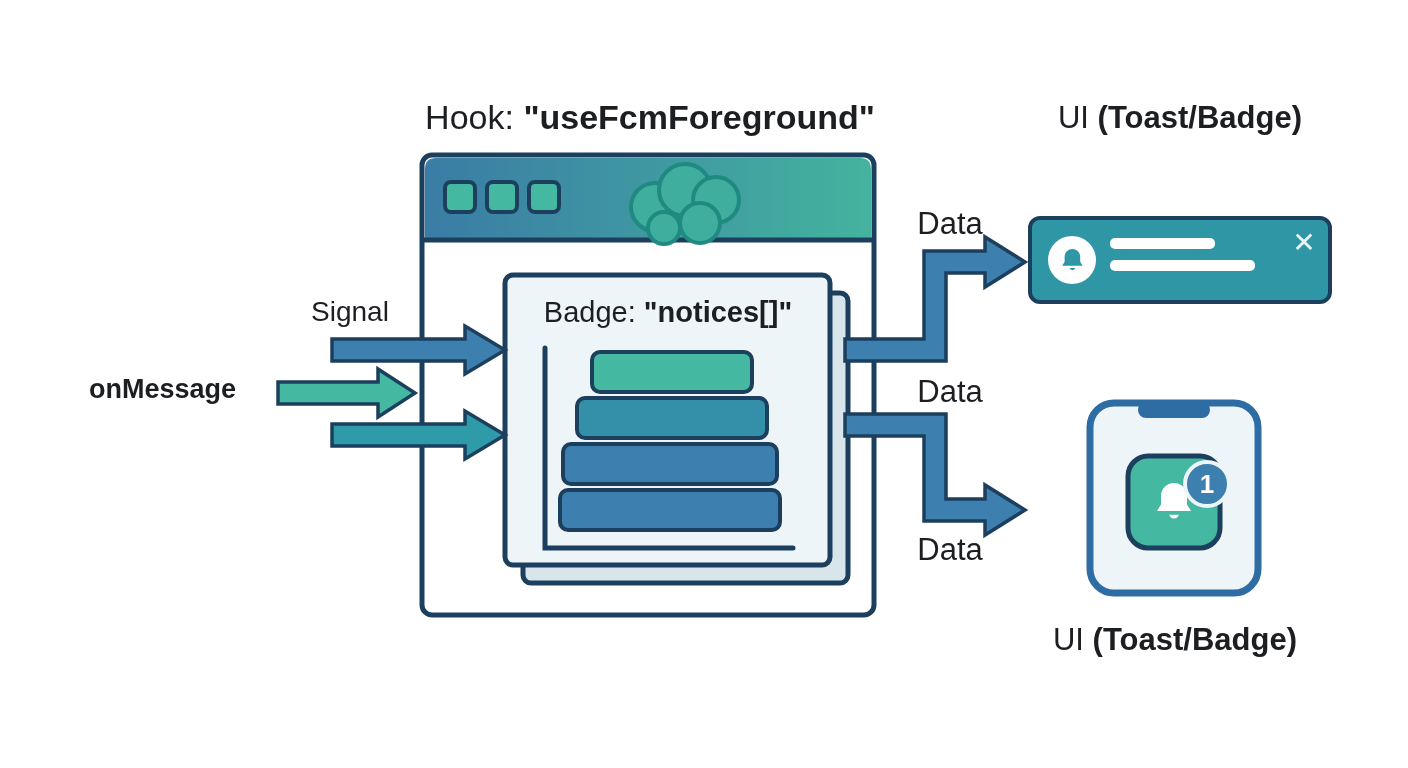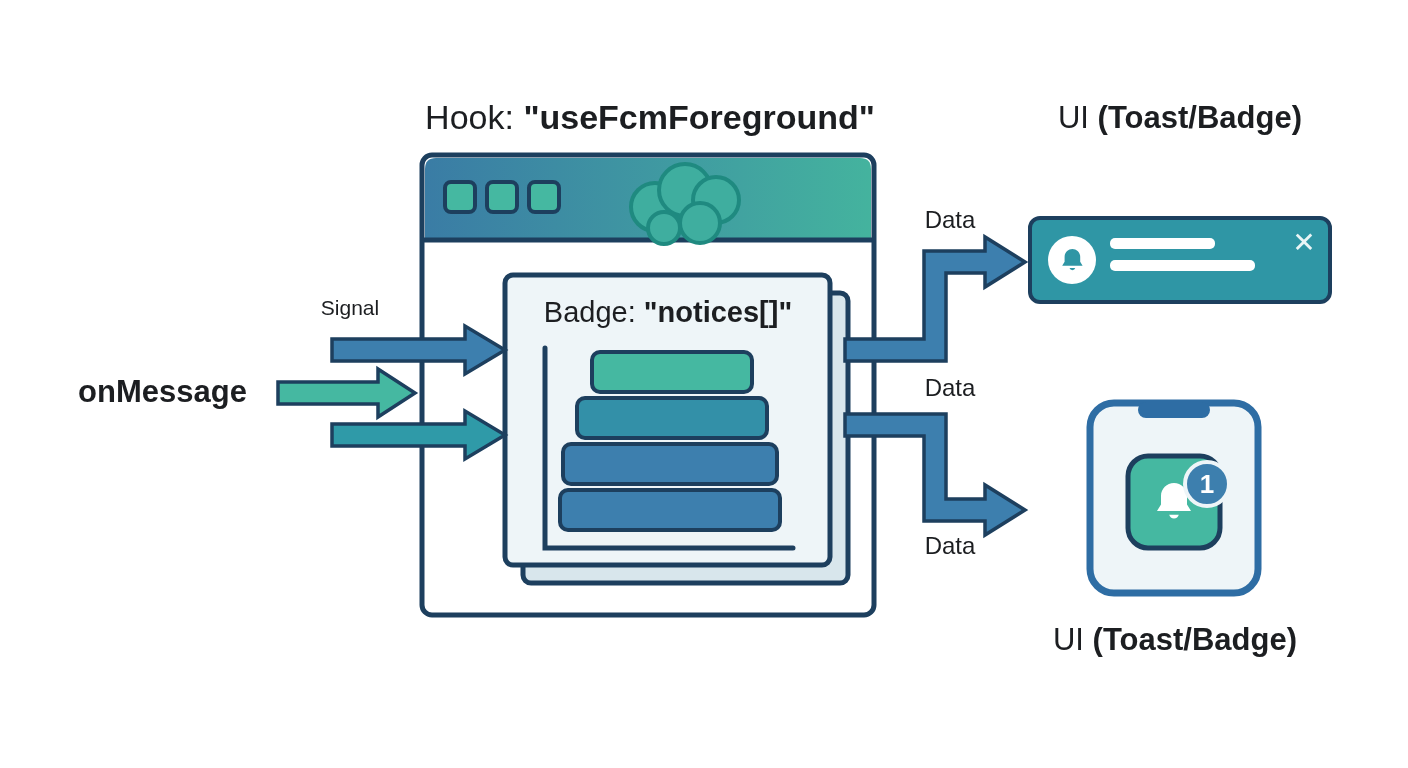--- a/index.html
+++ b/index.html
@@ -9,23 +9,23 @@
     font-family:"Liberation Sans","DejaVu Sans",sans-serif;
     color:#1c1e21;
   }
   .art{position:absolute;left:0;top:0;}
   .label{position:absolute;white-space:nowrap;}
   .center{text-align:center;}
   .b{font-weight:bold;}
   .title{left:400px;top:98px;width:500px;font-size:34px;}
   .ui-top{left:1015px;top:100px;width:330px;font-size:31px;}
   .ui-bottom{left:1010px;top:622px;width:330px;font-size:31px;}
-  .signal{left:270px;top:296px;width:160px;font-size:21px;}
-  .onmessage{left:55px;top:374px;width:215px;font-size:31px;font-weight:bold;}
-  .data{width:90px;font-size:24px;}
+  .signal{left:270px;top:296px;width:160px;font-size:28px;}
+  .onmessage{left:55px;top:374px;width:215px;font-size:27px;font-weight:bold;}
+  .data{width:90px;font-size:31px;}
   .data-top{left:905px;top:206px;}
   .data-mid{left:905px;top:374px;}
   .data-bottom{left:905px;top:532px;}
   .state-label{left:508px;top:296px;width:320px;font-size:29px;}
   .toast-close{left:1282px;top:226px;width:44px;font-size:28px;color:#eaf5f6;font-weight:bold;}
   .badge-num{left:1189px;top:468px;width:36px;font-size:26px;line-height:32px;color:#ffffff;font-weight:bold;}
 </style>
 </head>
 <body>
 

